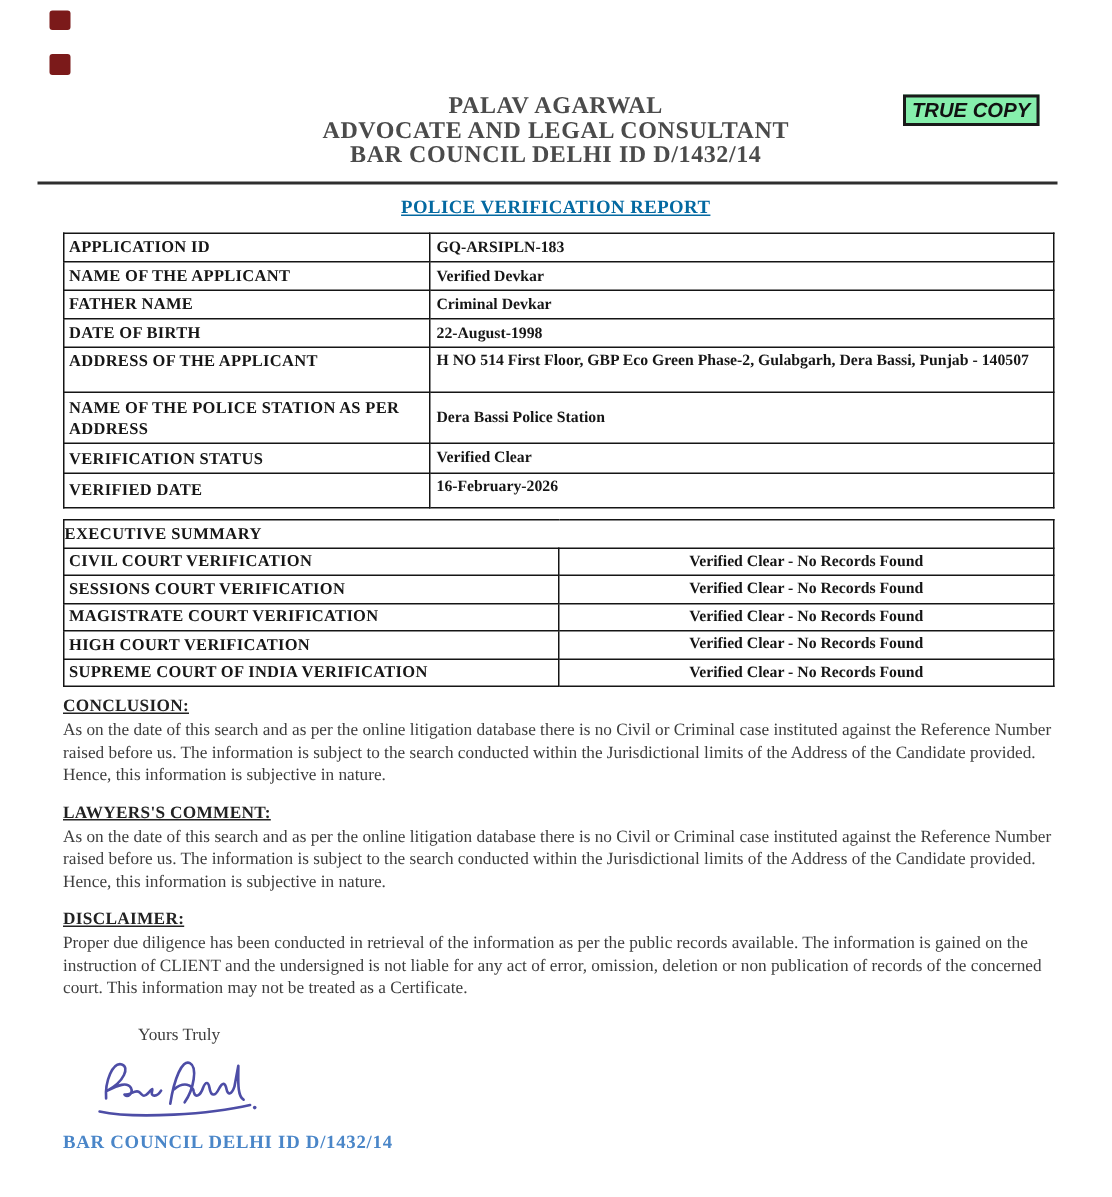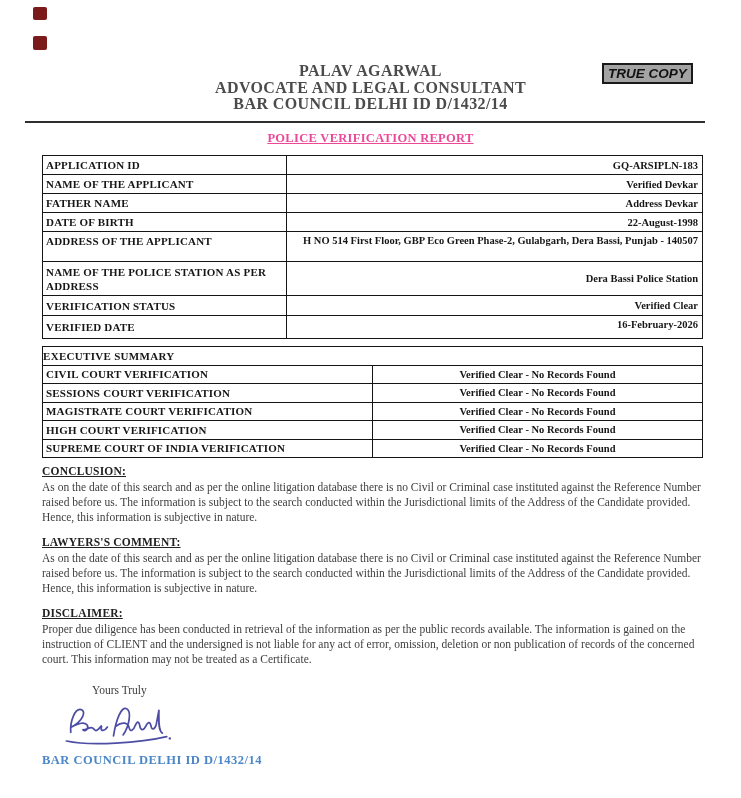--- a/index.html
+++ b/index.html
@@ -22,49 +22,49 @@
   .letterhead {
     position:absolute; top:63px; left:0; right:0;
     text-align:center; font-weight:bold;
     color:#4b4b4b; font-size:16px; line-height:16.5px; letter-spacing:0.4px;
   }
 
   
   .true-copy {
     position:absolute; left:602px; top:63px;
     min-width:80px; height:21px;
-    border:2px solid #1a1a1a; background:#a3a3a3;
+    border:2px solid #1a1a1a; background:#86efac;
     display:flex; align-items:center; justify-content:center;
     font-family:"Liberation Sans", sans-serif;
     font-style:italic; font-weight:bold; font-size:13.5px; color:#111;
     padding:0 4px;
   }
 
   .rule {
     position:absolute; top:121px; left:25px; width:680px;
     border:0; border-top:2px solid #2e2e2e;
   }
 
   .report-title {
     position:absolute; top:131px; left:0; right:0;
     text-align:center; font-weight:bold; font-size:12.5px;
-    color:#ec4899; text-decoration:underline; letter-spacing:0.3px;
+    color:#0369a1; text-decoration:underline; letter-spacing:0.3px;
   }
 
   .content { position:absolute; left:42px; top:155px; width:661px; }
 
   table { border-collapse:collapse; width:661px; table-layout:fixed; }
   td {
     border:1.5px solid #151515;
     font-weight:bold; color:#161616;
     height:19px; vertical-align:middle;
     overflow:hidden; white-space:nowrap;
   }
   td.lbl { width:244px; font-size:11px; letter-spacing:0.2px; padding:1px 3px; }
-  td.val { font-size:10.5px; padding:1px 4px;text-align:right; }
+  td.val { font-size:10.5px; padding:1px 4px; }
 
   tr.r-address td { height:30px; vertical-align:top; padding-top:3px; }
   tr.r-police td.lbl { height:34px; white-space:normal; line-height:14px; }
   tr.r-status td { height:20px; }
   tr.r-date td { height:23px; }
   tr.r-date td.val { vertical-align:top; padding-top:3px; }
 
   .exec-table { margin-top:7px; }
   td.exec-title {
     text-align:left; font-size:11px; letter-spacing:0.3px; height:18px;
@@ -121,21 +121,21 @@
         <tr>
           <td class="lbl">APPLICATION ID</td>
           <td class="val">GQ-ARSIPLN-183</td>
         </tr>
         <tr>
           <td class="lbl">NAME OF THE APPLICANT</td>
           <td class="val">Verified Devkar</td>
         </tr>
         <tr>
           <td class="lbl">FATHER NAME</td>
-          <td class="val">Address Devkar</td>
+          <td class="val">Criminal Devkar</td>
         </tr>
         <tr>
           <td class="lbl">DATE OF BIRTH</td>
           <td class="val">22-August-1998</td>
         </tr>
         <tr class="r-address">
           <td class="lbl">ADDRESS OF THE APPLICANT</td>
           <td class="val">H NO 514 First Floor, GBP Eco Green Phase-2, Gulabgarh, Dera Bassi, Punjab - 140507</td>
         </tr>
         <tr class="r-police">

